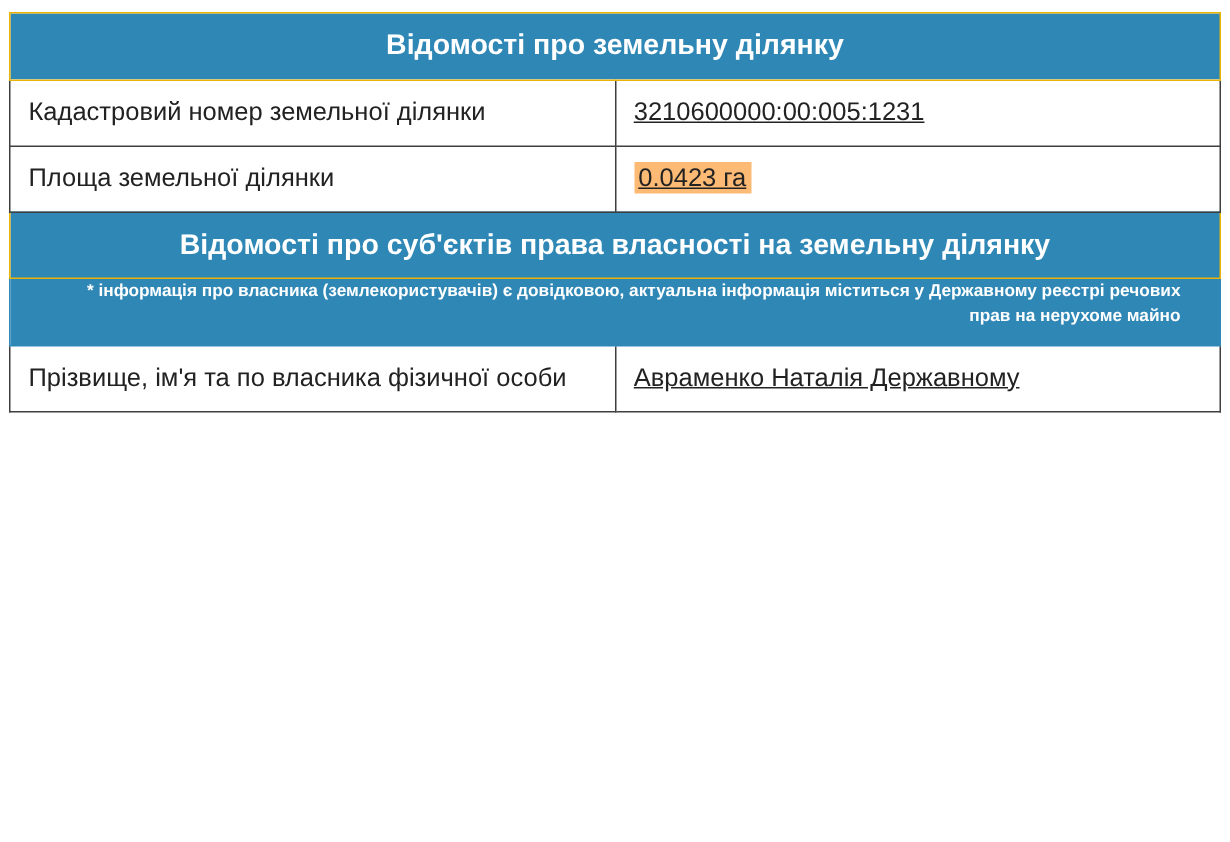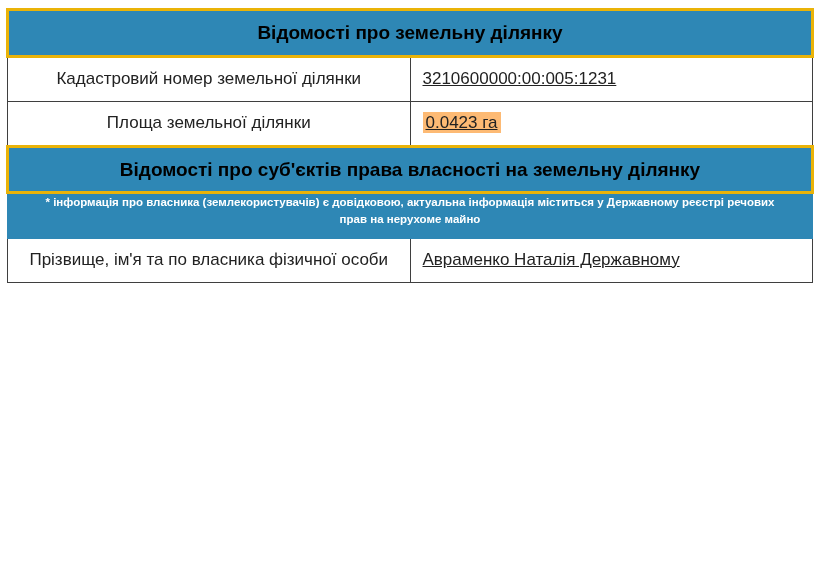--- a/index.html
+++ b/index.html
@@ -29,39 +29,38 @@
   table.info td {
     border: 1px solid #3f3f3f;
     padding: 10px 12px;
     font-size: 17px;
     line-height: 1.35;
     vertical-align: top;
     background: #ffffff;
   }
   td.label {
     width: 404px;
-    text-align: center;
   }
   td.value {
     width: 402px;
     text-decoration: underline;
   }
   tr.section td {
     background: #2e87b5;
-    color: #000000;
+    color: #ffffff;
     text-align: center;
     font-weight: bold;
     font-size: 19px;
     padding: 9px 10px;
-    border: 3px solid #eab308;
+    border: 1px solid #eab308;
   }
   tr.section-note td {
     background: #2e87b5;
     color: #ffffff;
-    text-align: center;
+    text-align: right;
     font-weight: bold;
     font-size: 11.5px;
     line-height: 1.5;
     padding: 0 26px 9px 26px;
     border: 1px solid #2e87b5;
     border-top: none;
   }
   .hl {
     background: #fdba74;
     padding: 1px 3px;

